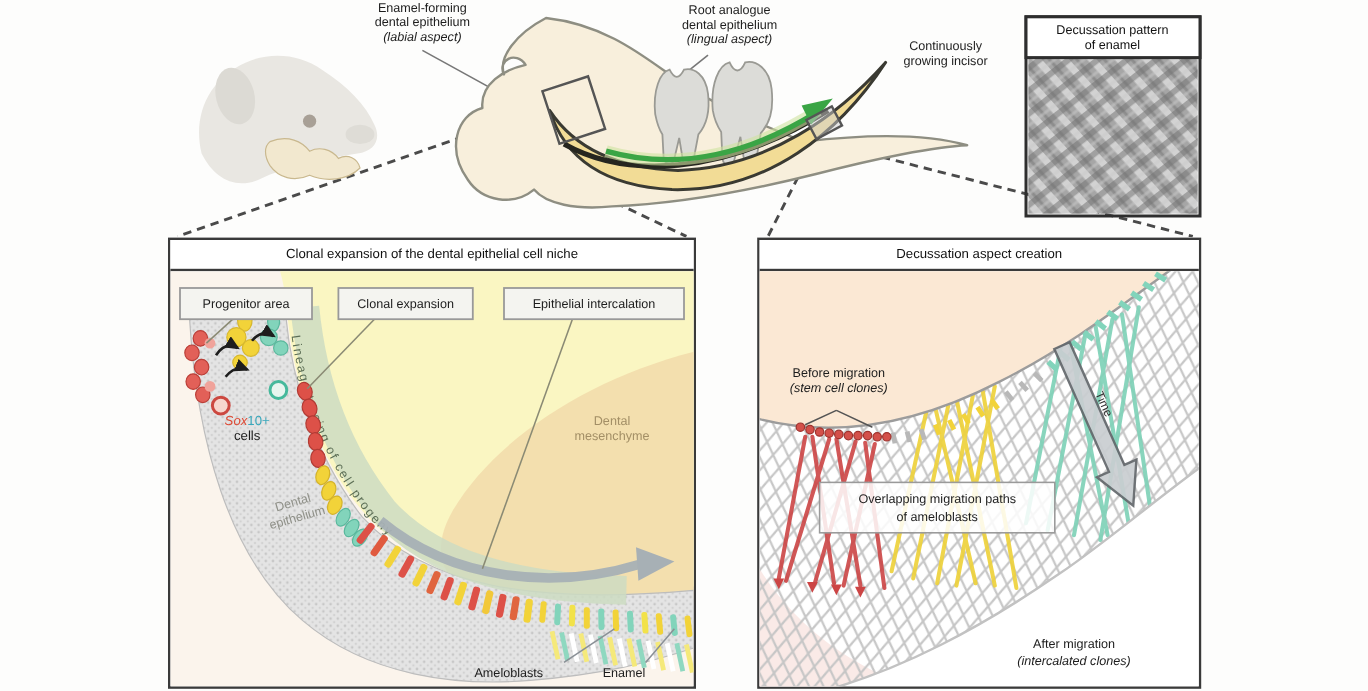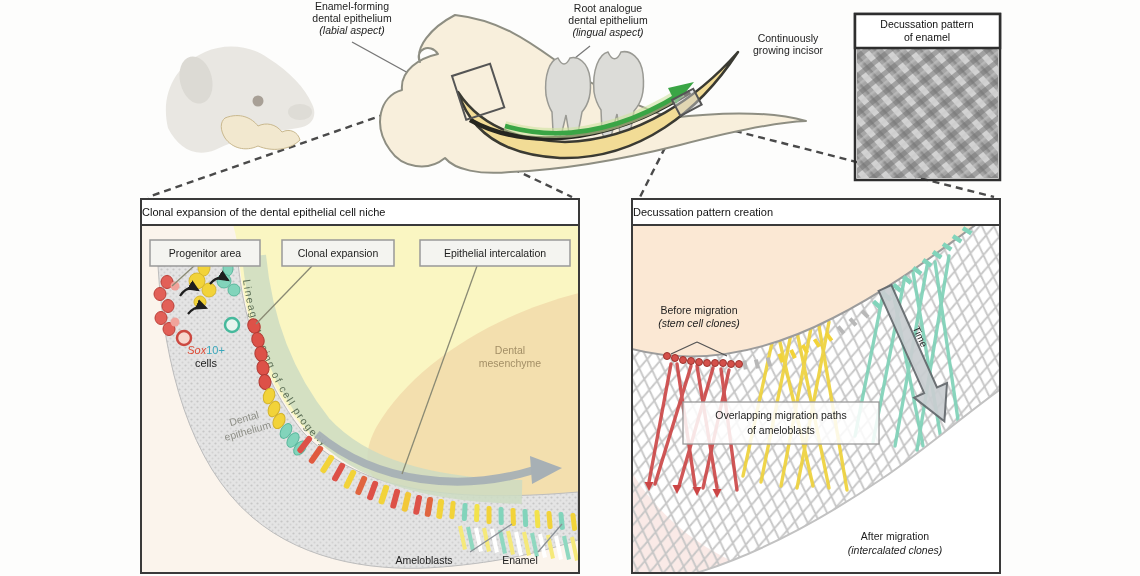--- a/index.html
+++ b/index.html
@@ -1,20 +1,20 @@
 <!DOCTYPE html>
 <html><head>
 <meta charset="utf-8">
 <style>
   html,body{margin:0;padding:0;background:#ffffff;}
   body{font-family:"Liberation Sans", sans-serif;color:#1d1d1d;}
   #stage{position:relative;width:1140px;height:576px;background:#fdfdfc;overflow:hidden;}
   .toplayer{position:absolute;left:0;top:0;}
   .panel{position:absolute;border:2px solid #3a3a3a;background:#fff;box-sizing:border-box;}
-  .panel-header{height:24px;line-height:24px;font-size:11px;color:#111;
+  .panel-header{height:24px;line-height:24px;text-align:center;font-size:11px;color:#111;
     border-bottom:2px solid #3a3a3a;background:#fff;white-space:nowrap;overflow:hidden;}
   .panel svg{display:block;}
   svg text{font-family:"Liberation Sans", sans-serif;}
 </style>
 </head>
 <body>
 
 <div id="stage">
 
   <svg class="toplayer" width="1140" height="198" viewBox="0 0 1140 198">
@@ -254,21 +254,21 @@
       </g>
 
       <line x1="328" y1="326" x2="370" y2="298" stroke="#8a9096" stroke-width="1.3"></line>
       <line x1="396" y1="326" x2="420" y2="298" stroke="#8a9096" stroke-width="1.3"></line>
       <text x="282" y="338" font-size="10.5" text-anchor="middle" fill="#1d1d1d">Ameloblasts</text>
       <text x="378" y="338" font-size="10.5" text-anchor="middle" fill="#1d1d1d">Enamel</text>
     </svg>
   </div>
 
   <div class="panel" style="left:631px;top:198px;width:370px;height:376px;">
-    <div class="panel-header">Decussation pattern creation</div>
+    <div class="panel-header">Decussation aspect creation</div>
     <svg width="366" height="346" viewBox="0 0 366 346">
       <defs>
         <pattern id="lat" width="13" height="20" patternUnits="userSpaceOnUse" patternTransform="rotate(8)">
           <path d="M0,0 L13,20 M13,0 L0,20" stroke="#c6c6c6" stroke-width="1.8" fill="none"></path>
         </pattern>
         <clipPath id="bandClip">
           <path d="M -5,122 C 60,140 130,128 200,92 C 260,62 310,22 348,-5 L 372,-5 L 372,160
                    C 330,190 290,225 250,252 C 180,300 120,330 60,348 L -5,348 Z"></path>
         </clipPath>
       </defs>

